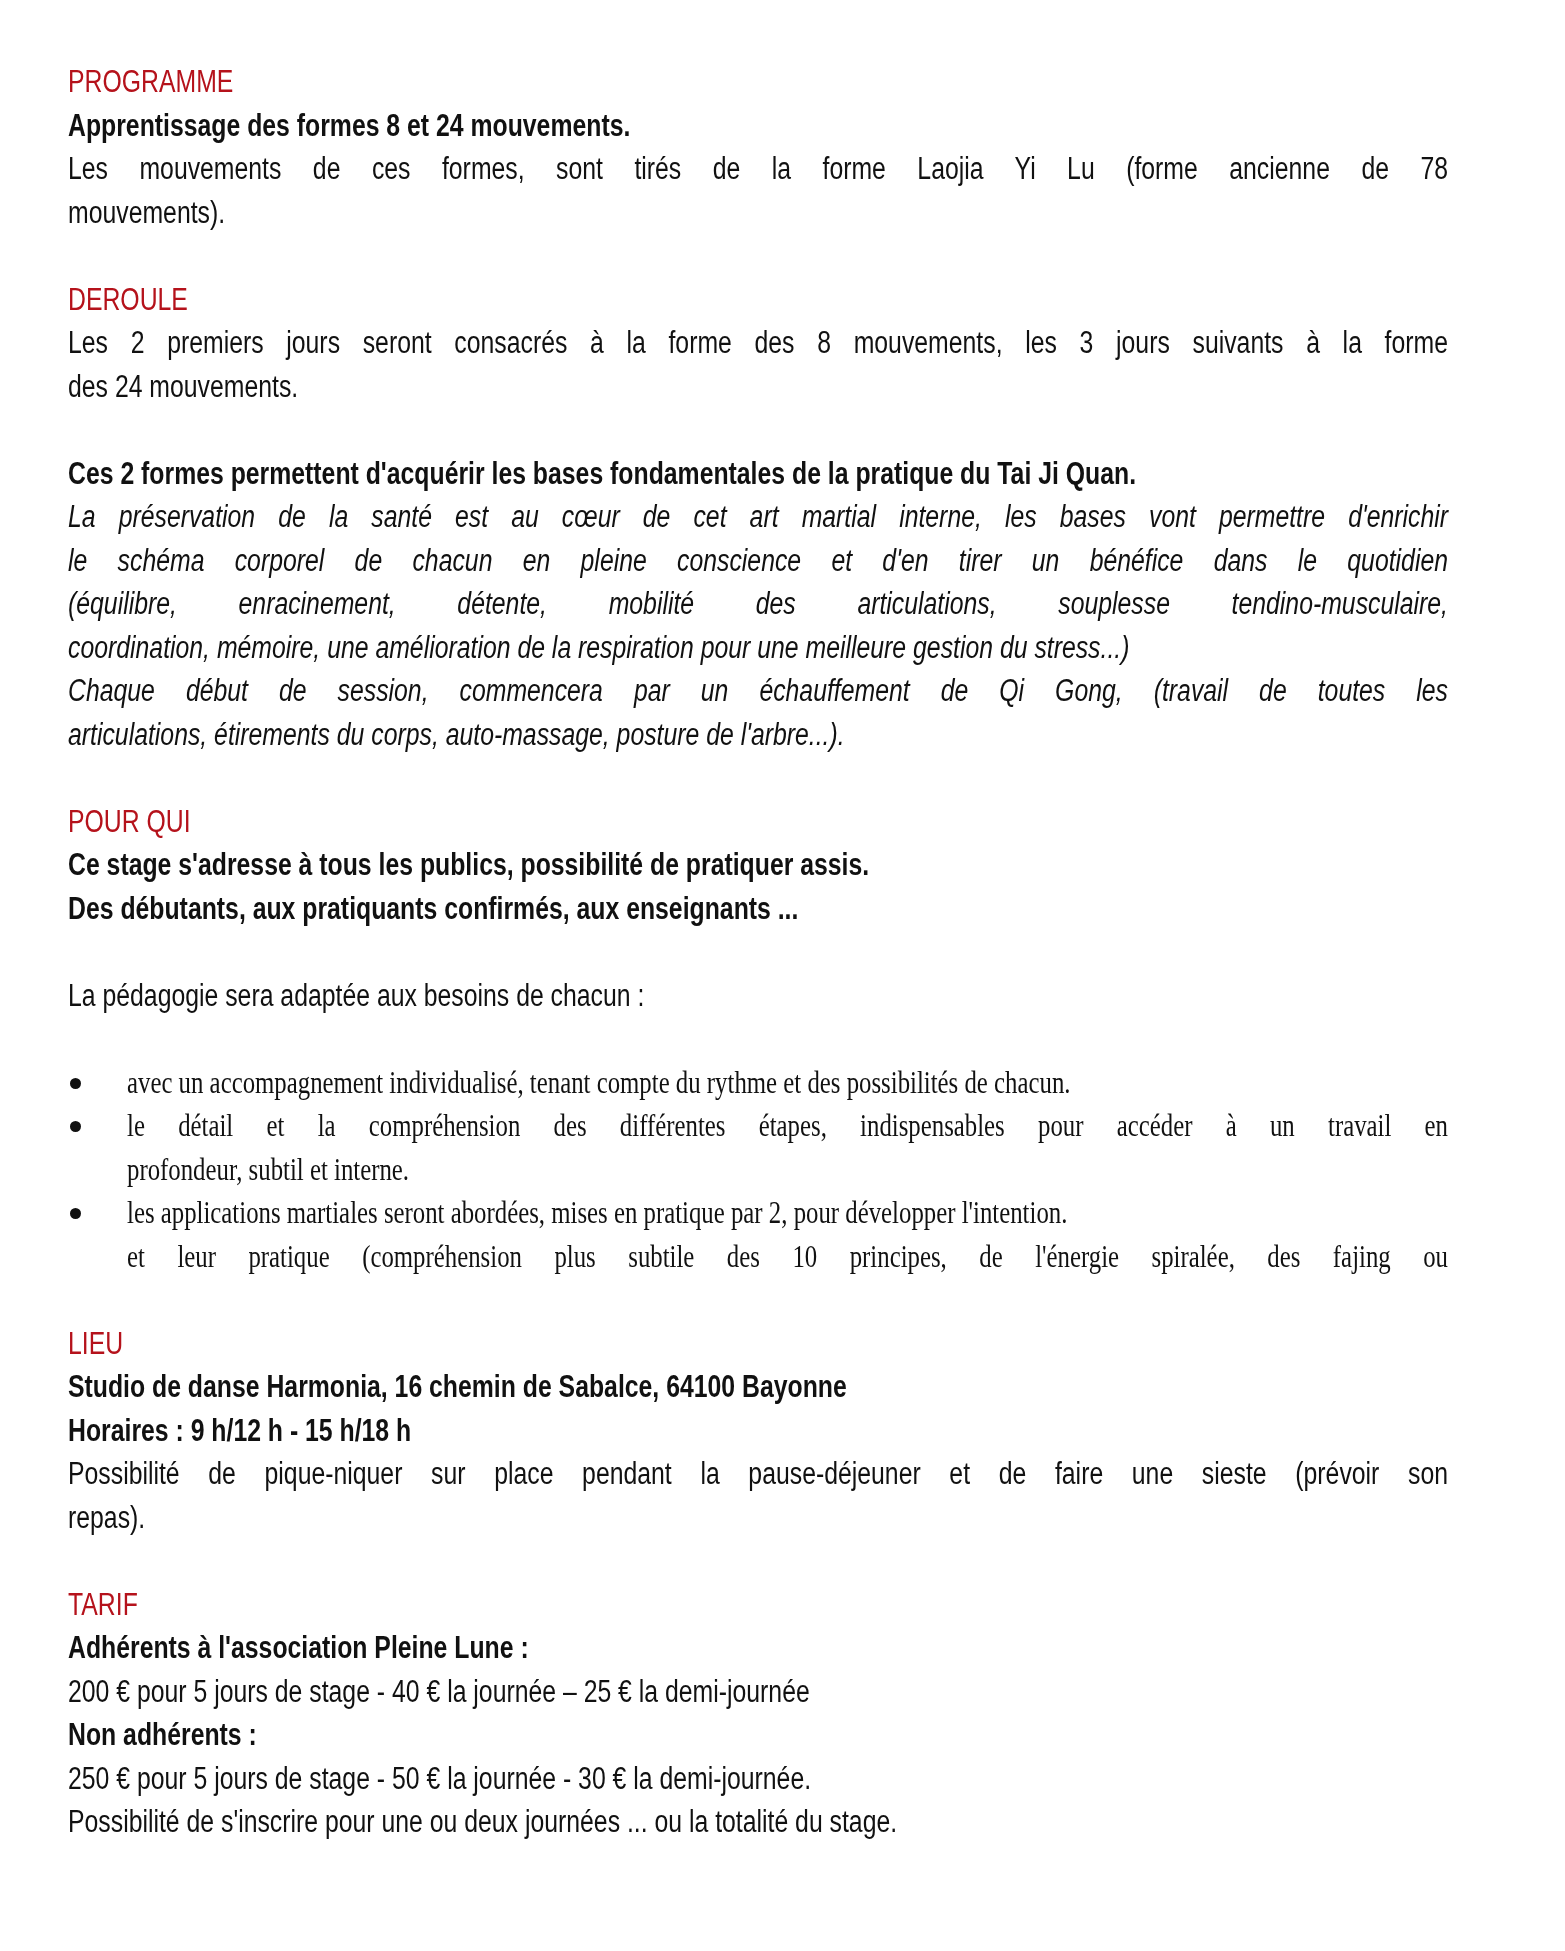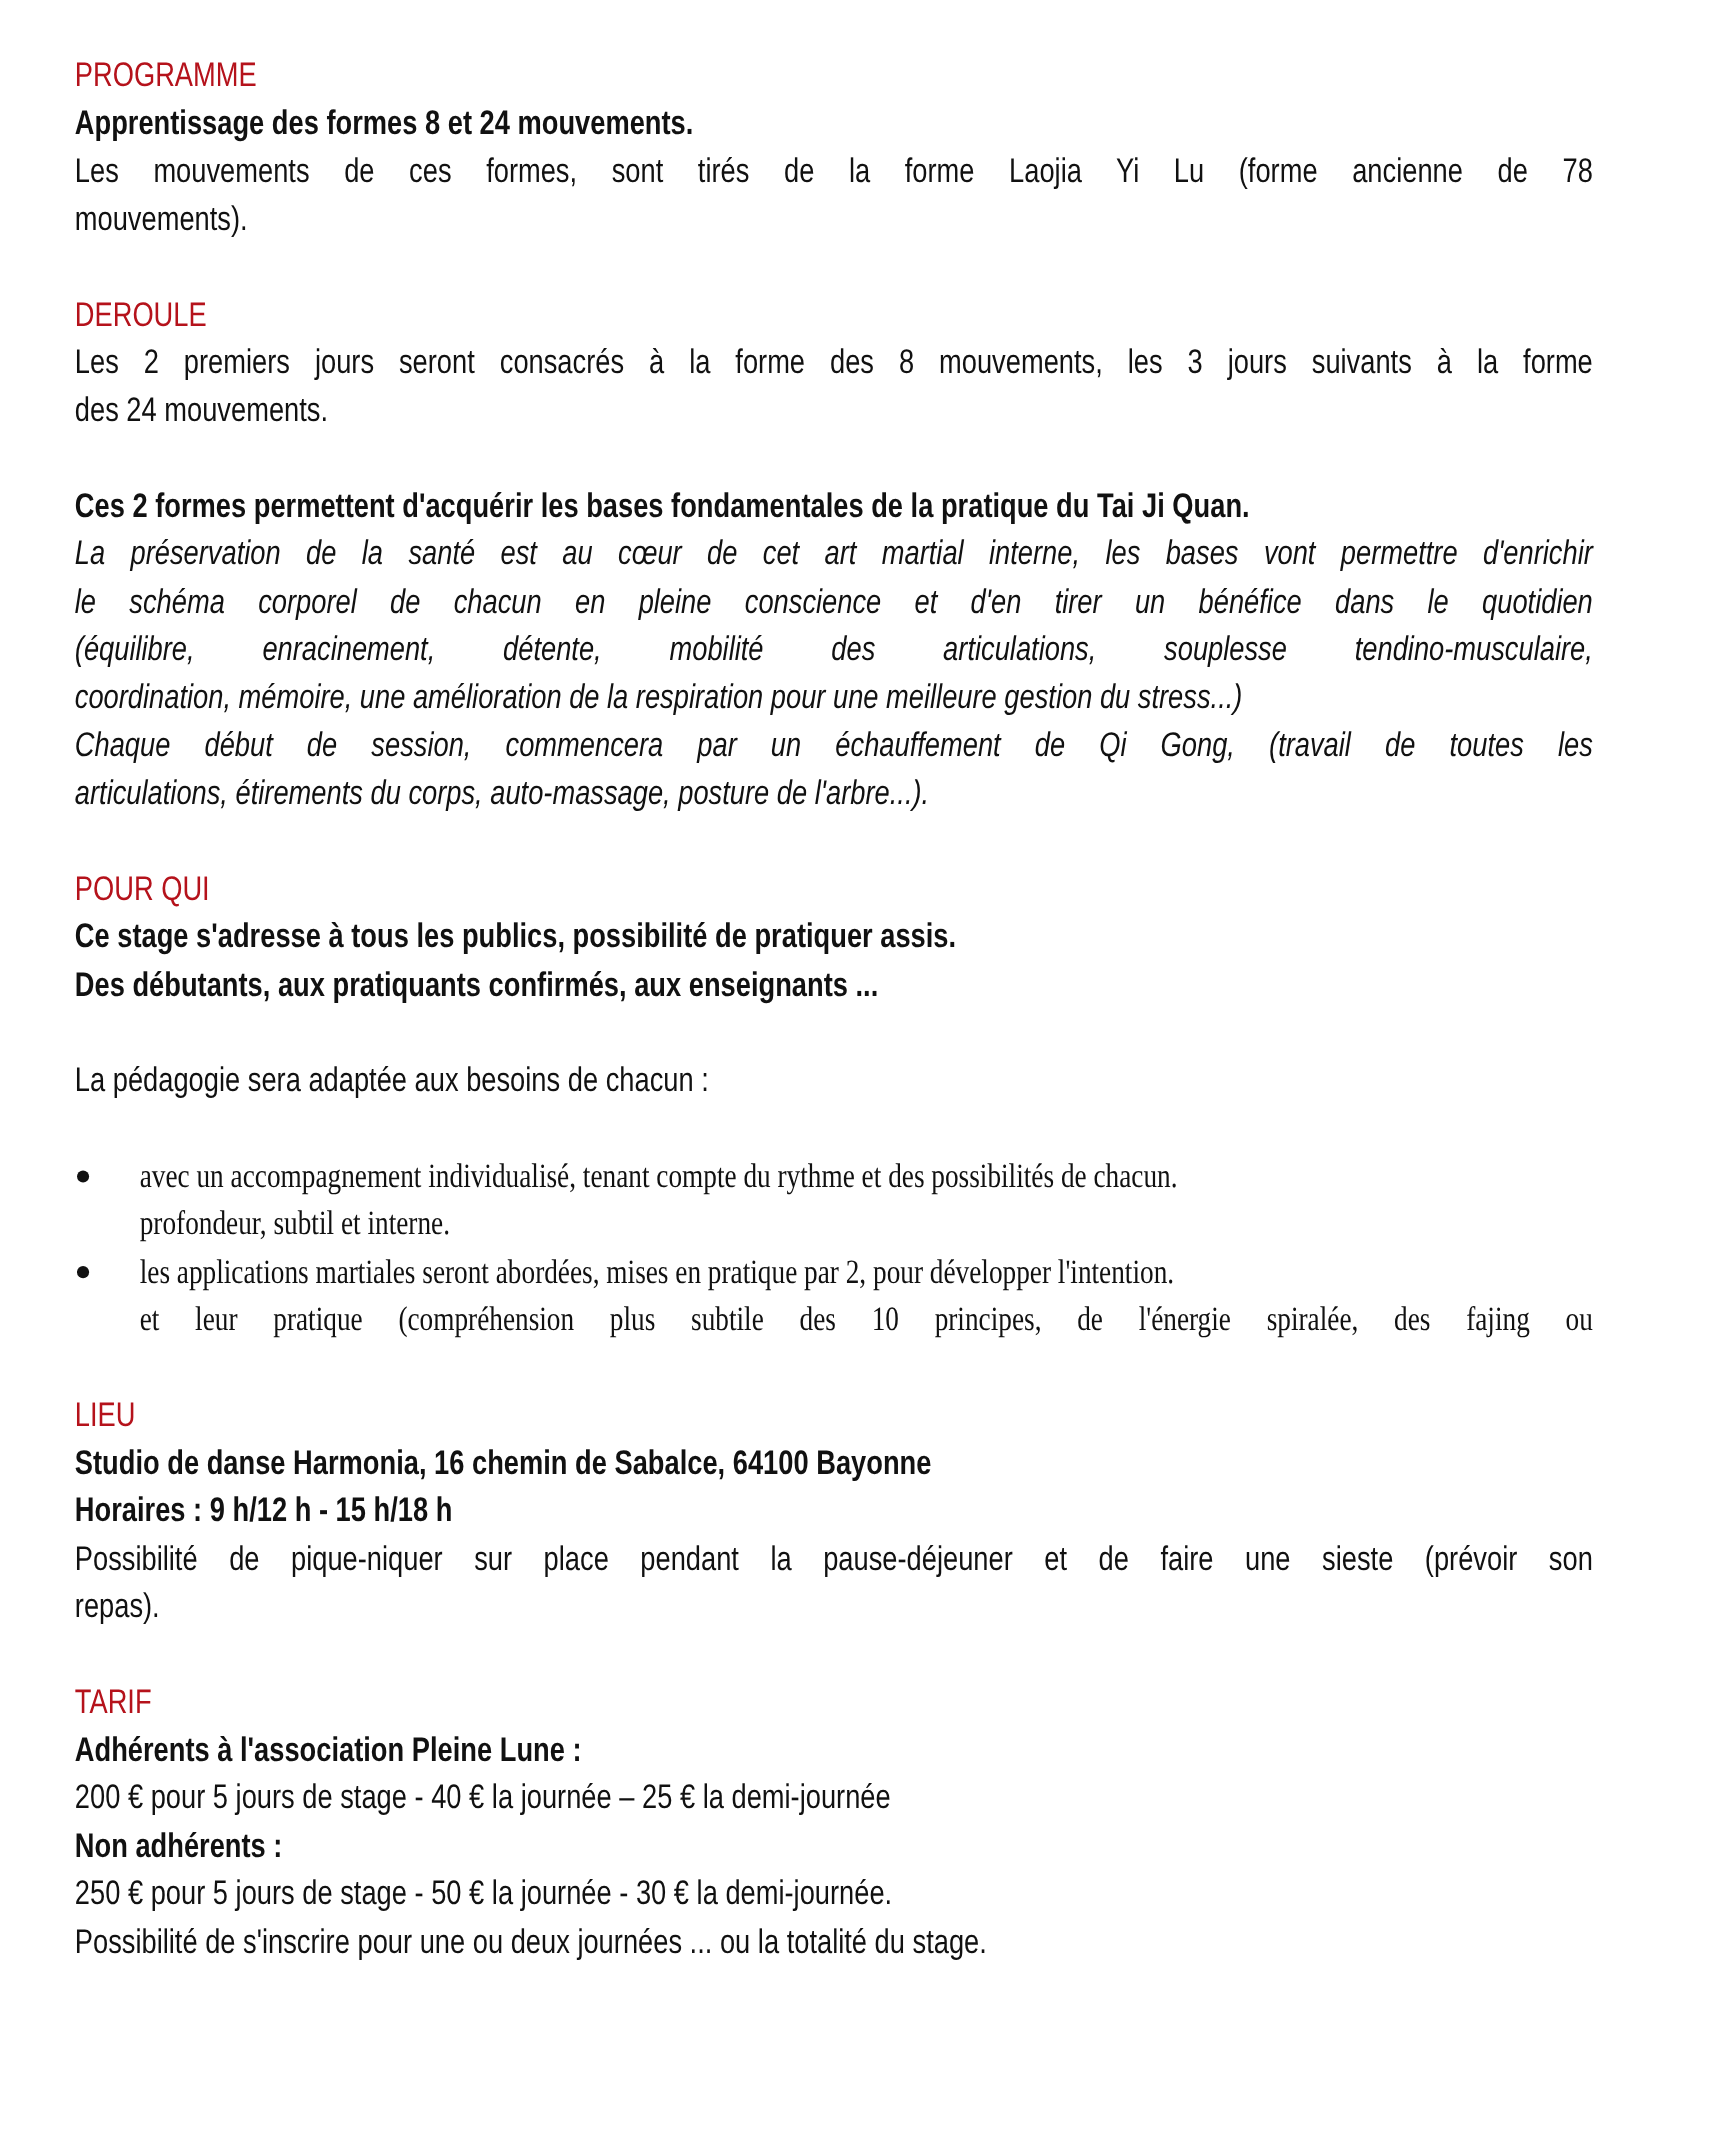--- a/index.html
+++ b/index.html
@@ -1,18 +1,18 @@
 <!DOCTYPE html>
 <html><head>
 <meta charset="utf-8">
 <style>
   html, body { margin: 0; padding: 0; background: #ffffff; }
   body { width: 1565px; height: 1951px; position: relative; overflow: hidden; }
   .page {
-    position: absolute; left: 68px; top: 46px; width: 1380px;
+    position: absolute; left: 68px; top: 60px; width: 1380px;
     font-family: "Liberation Sans", sans-serif;
     font-size: 31px; line-height: 43.5px; color: #111111;
   }
   .line { height: 43.5px; white-space: nowrap; transform-origin: left center; transform: scaleX(0.80); width: 125%; }
   .just { text-align: justify; text-align-last: justify; }
   .h { color: #b5121b; }
   .b { font-weight: bold; }
   .i { font-style: italic; }
   .gap { height: 43.5px; }
   .bullet-row { position: relative; height: 43.5px; }
@@ -57,20 +57,26 @@
     <div class="gap"></div>
 
     <div>
       <div class="bullet-row">
         <span class="bullet-dot"></span>
         <div class="bullet-text">
             <div class="line">avec un accompagnement individualisé, tenant compte du rythme et des possibilités de chacun.</div>
           </div>
       </div>
       <div class="bullet-row">
+        <span class="bullet-dot"></span>
+        <div class="bullet-text">
+            <div class="line just">le détail et la compréhension des différentes étapes, indispensables pour accéder à un travail en</div>
+          </div>
+      </div>
+      <div class="bullet-row">
         <div class="bullet-text">
             <div class="line">profondeur, subtil et interne.</div>
           </div>
       </div>
       <div class="bullet-row">
         <span class="bullet-dot"></span>
         <div class="bullet-text">
             <div class="line">les applications martiales seront abordées, mises en pratique par 2, pour développer l'intention.</div>
           </div>
       </div>

